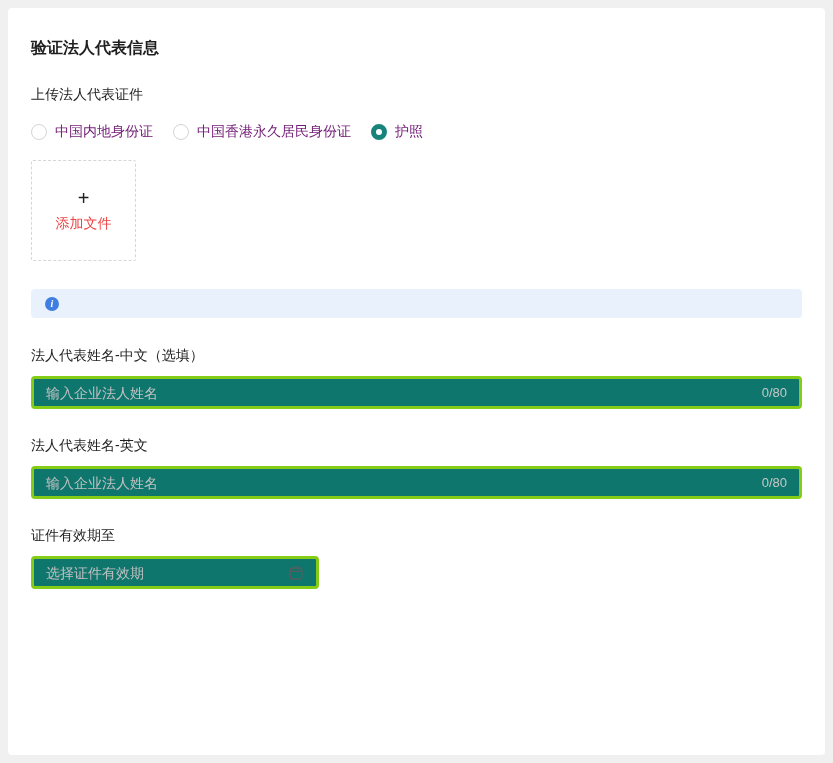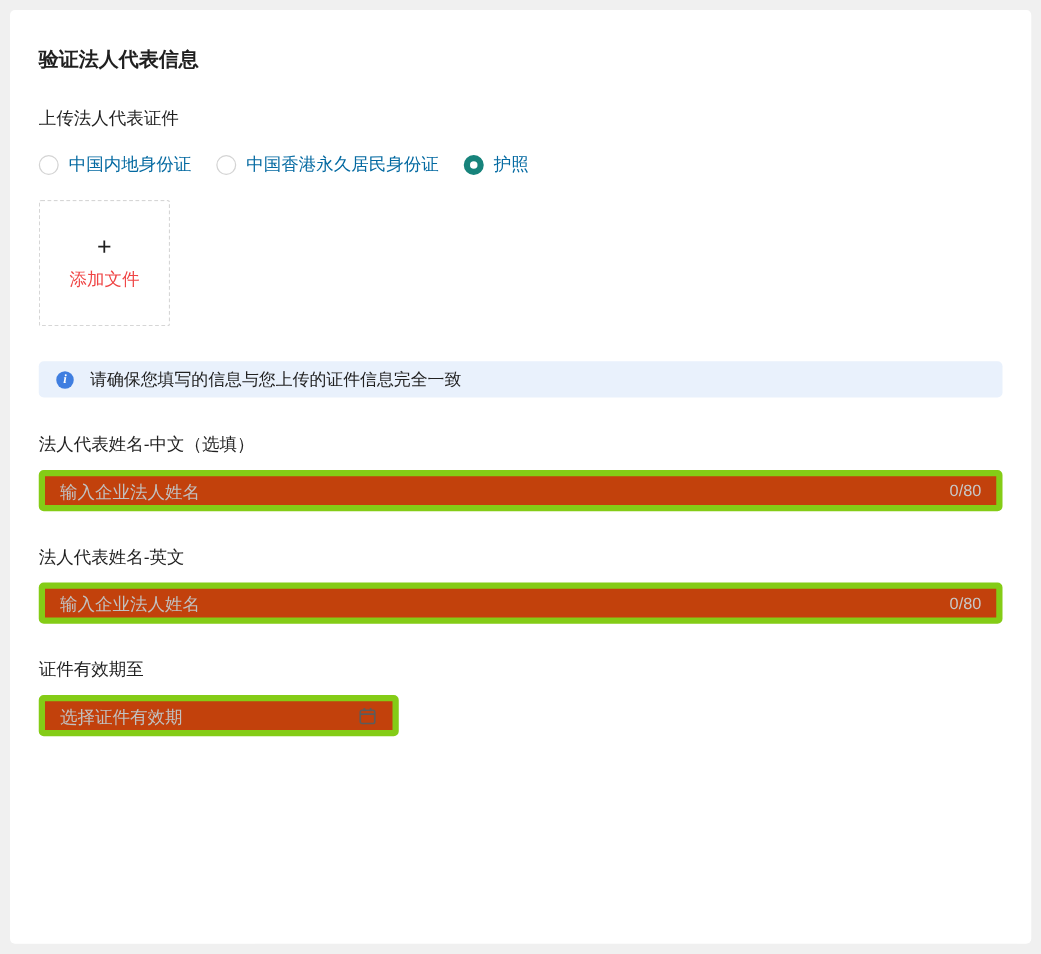--- a/index.html
+++ b/index.html
@@ -44,21 +44,21 @@
     background: #fff;
     border: 1px solid #d4d4d4;
     margin-right: 8px;
     flex: 0 0 auto;
   }
   .radio-option.selected .radio-circle {
     border: 5px solid #17837b;
   }
   .radio-label {
     font-size: 14px;
-    color: #0369a1;
+    color: #701a75;
   }
   .instructions {
     font-size: 13.5px;
     color: #5c5c5c;
     line-height: 22px;
   }
   .sample-link {
     color: #35a392;
     text-decoration: none;
     cursor: pointer;
@@ -118,26 +118,26 @@
   .form-field { margin-bottom: 28px; }
   .form-field:last-child { margin-bottom: 0; }
   .field-label {
     font-size: 14px;
     font-weight: 400;
     color: #1f1f1f;
     margin-bottom: 11px;
   }
   .input-wrap {
     height: 33px;
-    border: 5px solid #84cc16;
+    border: 3px solid #84cc16;
     border-radius: 4px;
     display: flex;
     align-items: center;
     padding: 0 12px;
-    background: #c2410c;
+    background: #0f766e;
   }
   .input-wrap input {
     flex: 1 1 auto;
     border: none;
     outline: none;
     font-size: 14px;
     color: #1f1f1f;
     background: transparent;
     min-width: 0;
     font-family: "Liberation Sans", "DejaVu Sans", sans-serif;
@@ -183,21 +183,20 @@
   </div>
 
 
   <div class="upload-box">
     <span class="upload-plus">+</span>
     <span class="upload-text">添加文件</span>
   </div>
 
   <div class="notice-banner">
     <span class="info-icon">i</span>
-    <span class="notice-text">请确保您填写的信息与您上传的证件信息完全一致</span>
   </div>
 
   <div class="form-area">
 
     <div class="form-field">
       <div class="field-label">法人代表姓名-中文（选填）</div>
       <div class="input-wrap">
         <input type="text" placeholder="输入企业法人姓名" style="">
         <span class="char-counter">0/80</span>
       </div>

